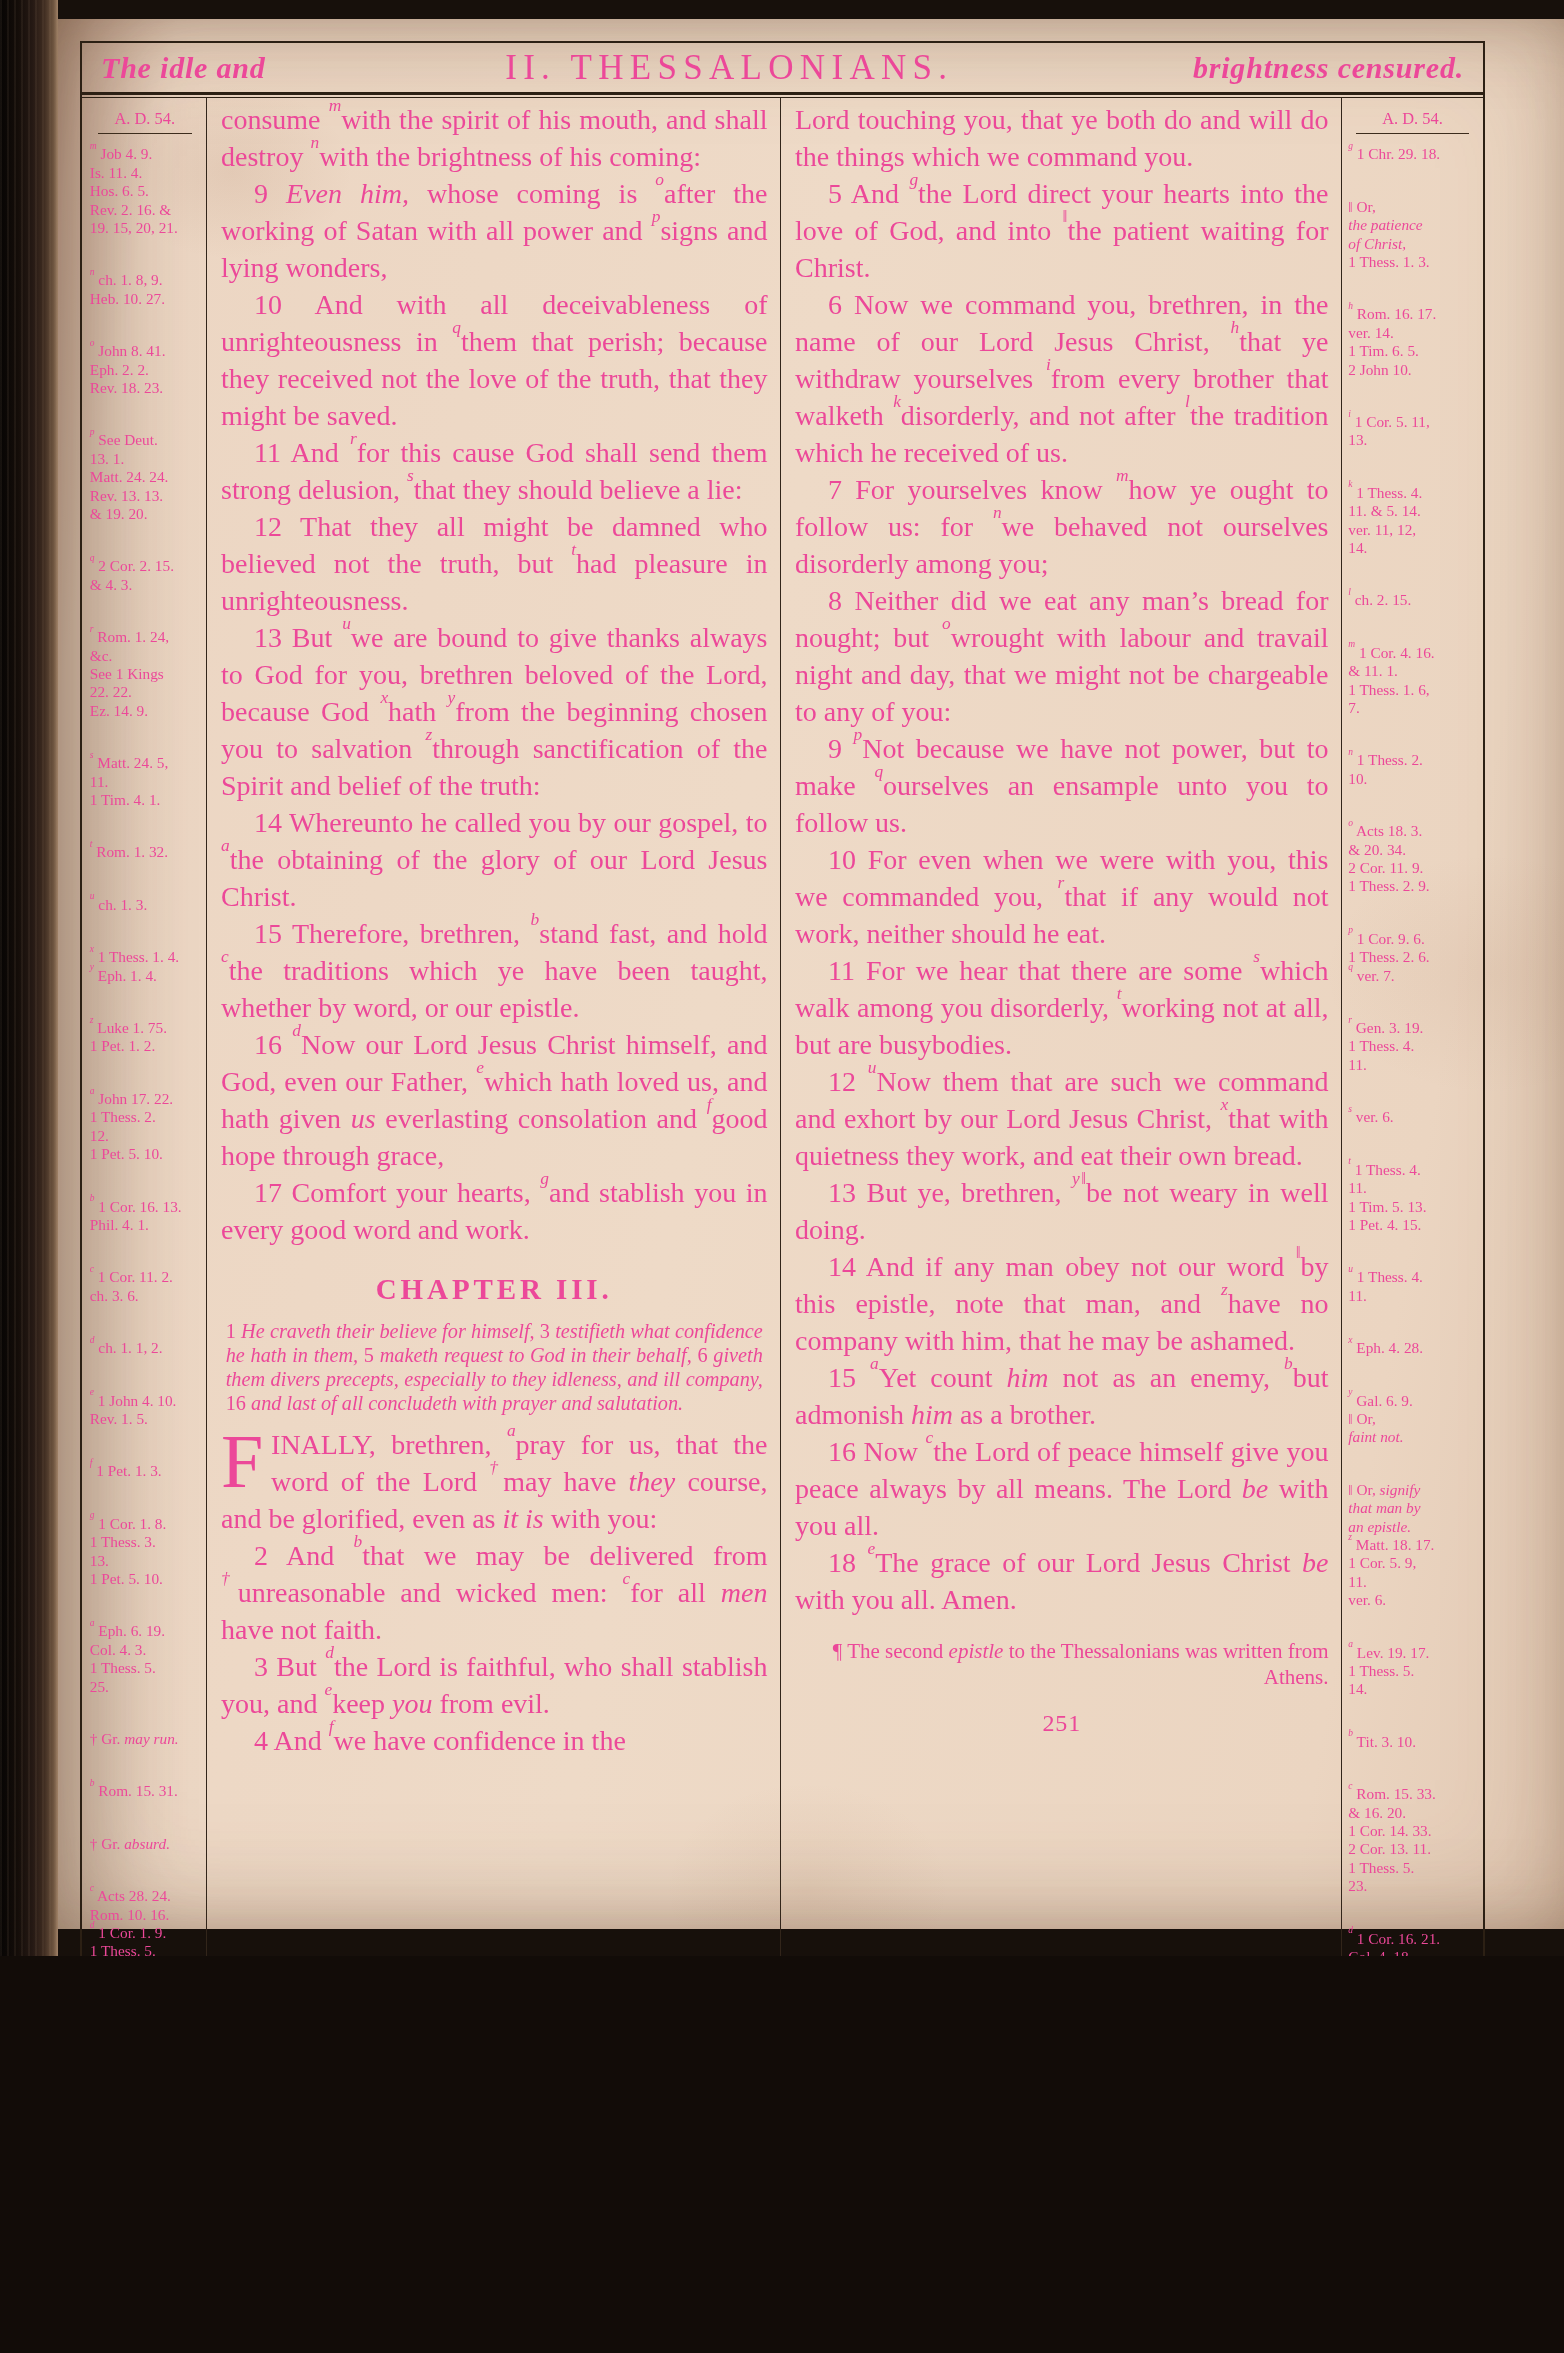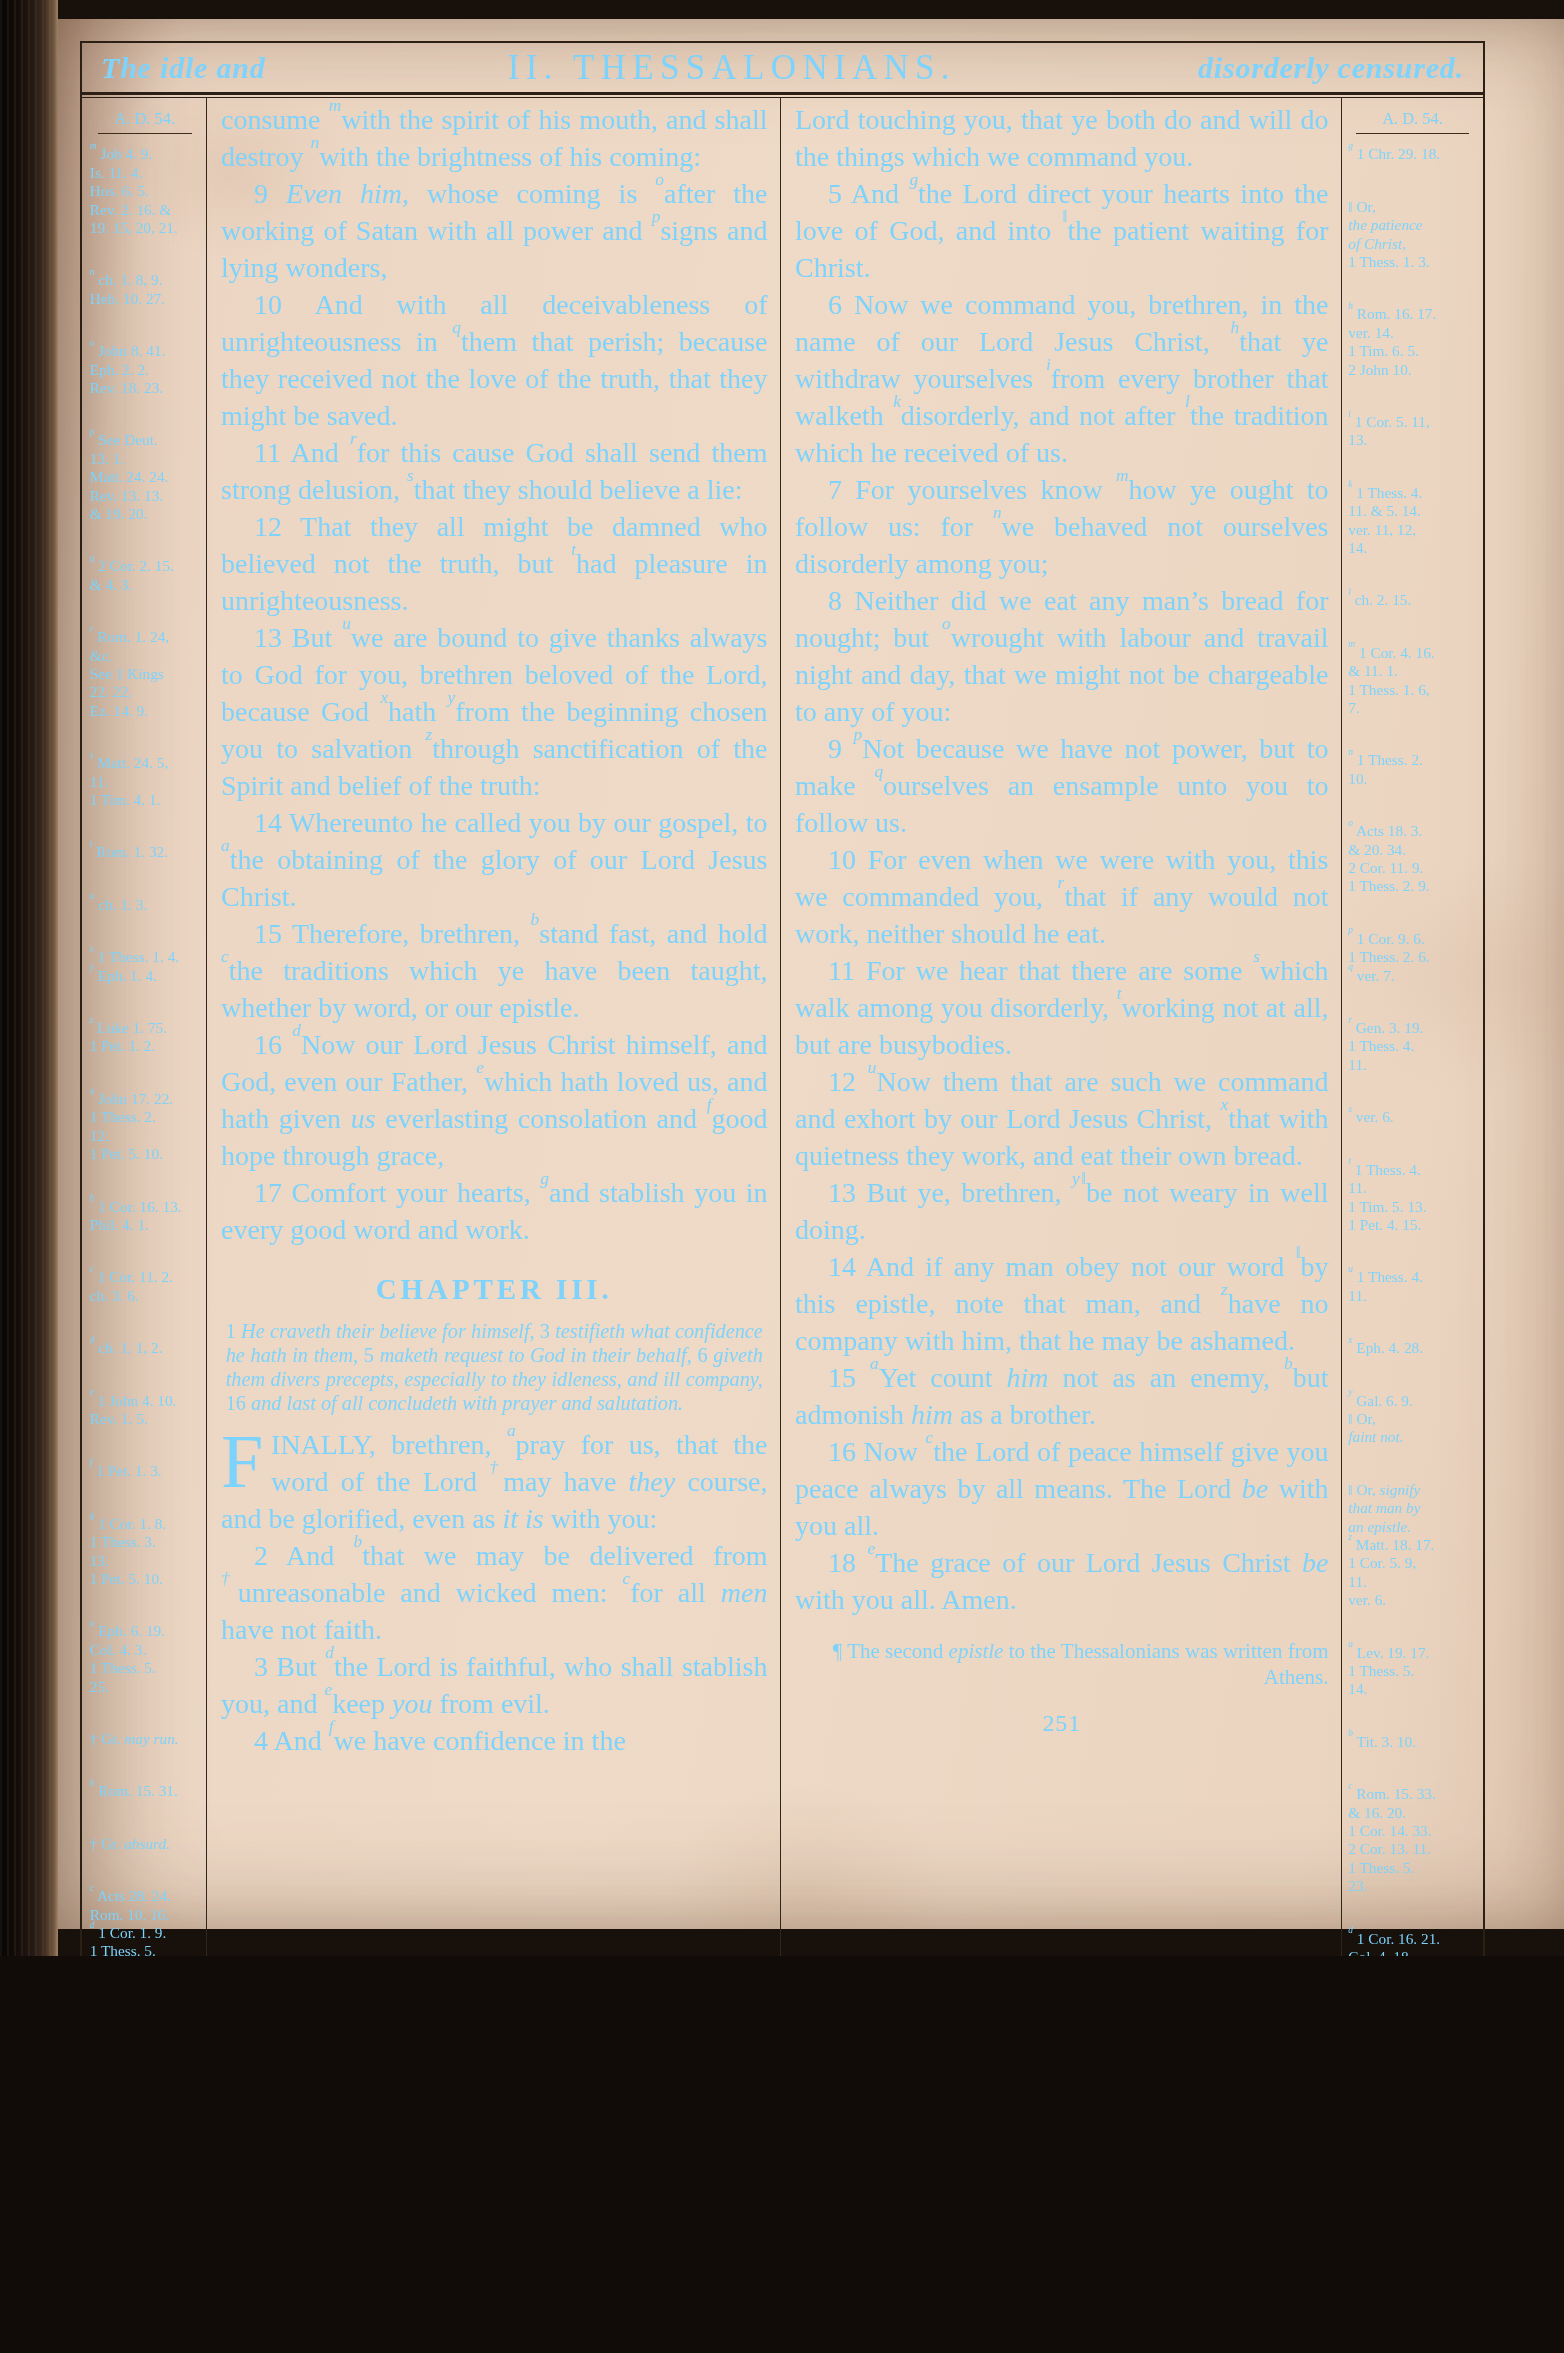--- a/index.html
+++ b/index.html
@@ -1,21 +1,21 @@
 <!DOCTYPE html>
 <html style="font-size:12.5px"><head>
 <meta charset="utf-8">
 <style>
   * { margin:0; padding:0; box-sizing:border-box; }
   html,body { background:#120c08; }
   .page {
     position:relative; width:1565px; height:1956px; overflow:hidden;
     background:#17100b;
     font-family:"Liberation Serif","DejaVu Serif",serif;
-    color:#7dd3fc;
+    color:#ec4899;
   }
   
   .book-edge {
     position:absolute; left:0; top:0; width:58px; height:100%;
     background:linear-gradient(90deg,#070504 0%,#140d09 30%,#241813 55%,#3c2a1f 75%,#6d543f 92%,#9c7e63 100%);
   }
   .book-edge::after {
     content:""; position:absolute; inset:0;
     background:repeating-linear-gradient(90deg, rgba(190,160,130,.16) 0 1.6px, rgba(0,0,0,0) 1.6px 7px);
     opacity:.5;
@@ -83,21 +83,21 @@
 
 <div class="page">
   <div class="paper"></div>
   <div class="book-edge"></div>
 
   <div class="frame">
 
     <div class="header">
       <div class="running-head">The idle and</div>
       <div class="page-title">II. THESSALONIANS.</div>
-      <div class="running-head">disorderly censured.</div>
+      <div class="running-head">brightness censured.</div>
     </div>
 
     <div class="content">
 
       <div class="mnotes mleft">
         <div class="ad-label">A. D. 54.</div>
         <div class="ad-rule"></div>
         <div class="note"><sup>m</sup> Job 4. 9.<br>Is. 11. 4.<br>Hos. 6. 5.<br>Rev. 2. 16. &amp;<br>19. 15, 20, 21.</div>
         <div class="note"><sup>n</sup> ch. 1. 8, 9.<br>Heb. 10. 27.</div>
         <div class="note"><sup>o</sup> John 8. 41.<br>Eph. 2. 2.<br>Rev. 18. 23.</div>

